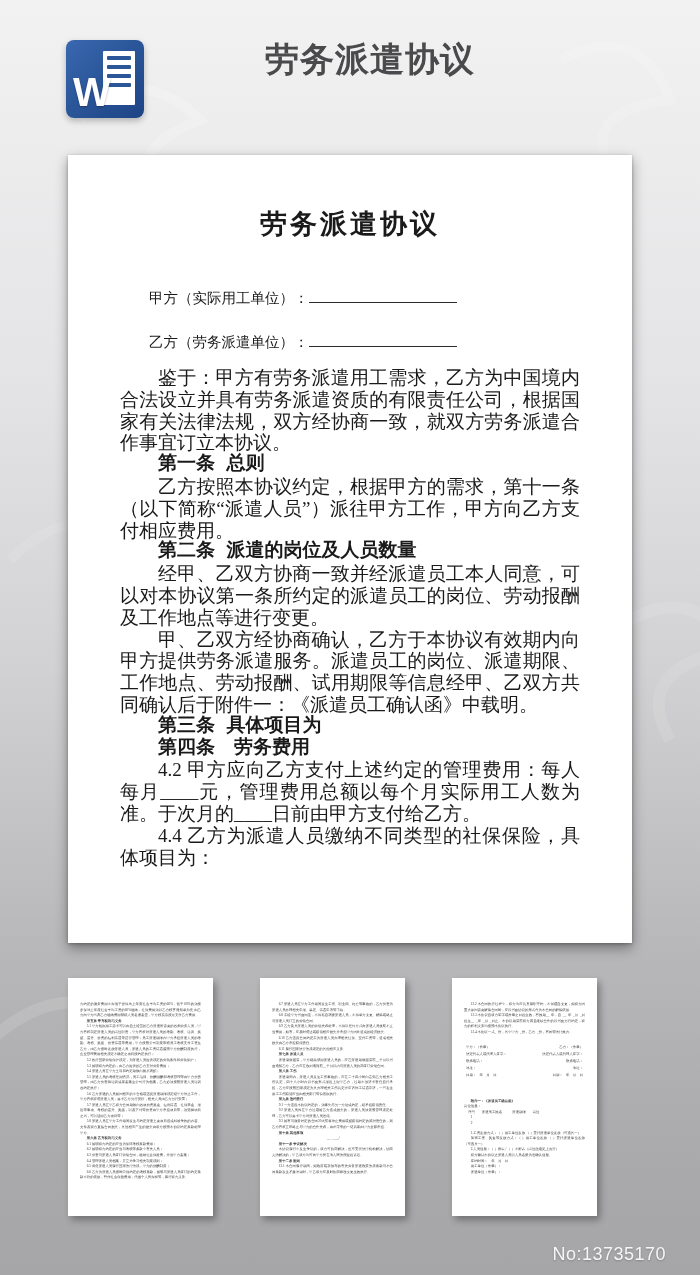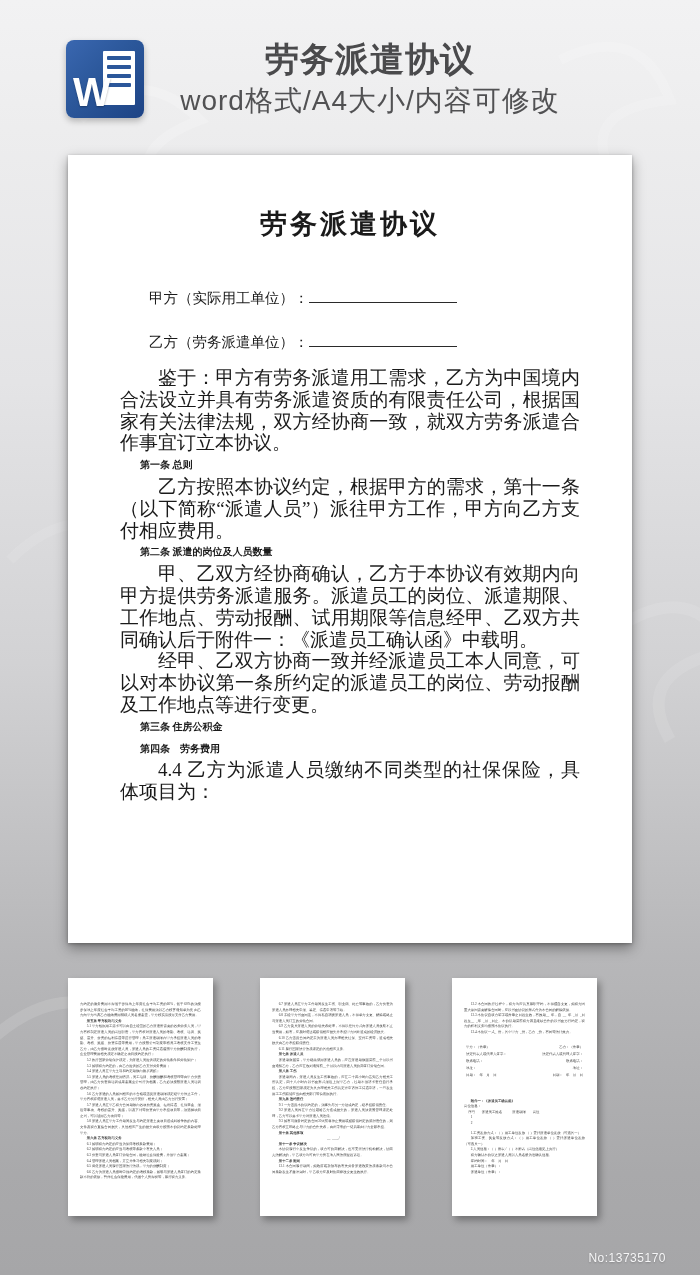--- a/index.html
+++ b/index.html
@@ -41,39 +41,39 @@
     box-sizing:border-box;padding:52px 52px 0 52px;
     box-shadow:0 5px 12px rgba(0,0,0,.38),0 1px 3px rgba(0,0,0,.25);
     font-family:"Liberation Serif","DejaVu Serif",serif;color:#1a1a1a;overflow:hidden;
   }
   .doc-title{font-size:27px;font-weight:bold;text-align:center;letter-spacing:3px;line-height:34px;margin:0 0 42px 0;}
   .party-line{font-size:14.5px;line-height:30px;text-indent:2em;white-space:nowrap;margin-top:14px;}
   .blank-line{display:inline-block;width:148px;height:14px;border-bottom:1.3px solid #2a2a2a;vertical-align:baseline;}
   .doc-body{margin-top:10px;}
   .doc-body div{font-size:19px;line-height:21.8px;text-align:justify;}
   .doc-body .t-p{text-indent:2em;}
-  .doc-body .t-h{font-weight:bold;text-indent:2em;font-family:Liberation Serif, serif;font-size:10px;}
+  .doc-body .t-h{font-weight:bold;text-indent:2em;font-family:Liberation Mono, monospace;font-size:19px;}
   
   .thumb{
     position:absolute;top:978px;width:145px;height:238px;background:#ffffff;
     box-shadow:3px 4px 7px rgba(0,0,0,.33);box-sizing:border-box;padding:24px 12px 0 12px;
     font-family:"Liberation Serif","DejaVu Serif",serif;color:#3c3c3c;overflow:hidden;
   }
   .thumb-1{left:68px;} .thumb-2{left:260px;} .thumb-3{left:452px;}
   .thumb div{font-size:3.4px;line-height:5.6px;text-align:justify;}
   .thumb .t-p{text-indent:2em;}
   .thumb .t-p0{text-indent:0;}
   .thumb .t-h{font-weight:bold;text-indent:2em;}
   .thumb .t-center{text-align:center;text-indent:0;}
   .thumb .t-pre{white-space:pre;text-align:left;text-indent:0;}
   .thumb .cols{display:flex;justify-content:space-between;font-size:3.4px;line-height:7px;padding:0 2px;}
   .thumb .gap{width:100%;}
   
   .no-badge{
-    position:absolute;right:34px;bottom:10px;color:#f6f6f7;font-size:12px;letter-spacing:.5px;
+    position:absolute;right:34px;bottom:10px;color:#f6f6f7;font-size:18px;letter-spacing:.5px;
     text-shadow:0 1px 2px rgba(0,0,0,.22);
   }
 </style>
 </head>
 <body>
 
 <svg class="bg-swirls" viewBox="0 0 700 1275" xmlns="http://www.w3.org/2000/svg">
   <path d="M80 120 q60 -60 120 0 q-80 30 -40 80" fill="none" stroke="#ffffff" stroke-opacity="0.18" stroke-width="10"></path>
   <path d="M560 60 q80 -40 110 40 q-90 10 -60 70" fill="none" stroke="#ffffff" stroke-opacity="0.14" stroke-width="10"></path>
   <path d="M-20 1050 q90 -90 170 -10 q-110 40 -50 110" fill="none" stroke="#ffffff" stroke-opacity="0.12" stroke-width="12"></path>
@@ -86,37 +86,37 @@
     <div class="doc-sheet">
         <i></i>
         <i></i>
         <i></i>
         <i></i>
       </div>
     <div class="w-letter">W</div>
   </div>
   <div class="header-text">
     <div class="header-title">劳务派遣协议</div>
-    <div class="header-subtitle">word格式/A4大小/内容可修改</div>
   </div>
 </div>
 
 <div class="doc-page">
   <div class="doc-title">劳务派遣协议</div>
   <div class="party-line"><span>甲方（实际用工单位）：</span><span class="blank-line"></span></div>
   <div class="party-line"><span>乙方（劳务派遣单位）：</span><span class="blank-line"></span></div>
   <div class="doc-body">
       <div class="t-p">鉴于：甲方有劳务派遣用工需求，乙方为中国境内合法设立并具有劳务派遣资质的有限责任公司，根据国家有关法律法规，双方经协商一致，就双方劳务派遣合作事宜订立本协议。</div>
       <div class="t-h">第一条  总则</div>
       <div class="t-p">乙方按照本协议约定，根据甲方的需求，第十一条（以下简称“派遣人员”）派往甲方工作，甲方向乙方支付相应费用。</div>
       <div class="t-h">第二条  派遣的岗位及人员数量</div>
+      <div class="t-p">经甲、乙双方协商一致并经派遣员工本人同意，可以对本协议第一条所约定的派遣员工的岗位、劳动报酬及工作地点等进行变更。</div>
       <div class="t-p">甲、乙双方经协商确认，乙方于本协议有效期内向甲方提供劳务派遣服务。派遣员工的岗位、派遣期限、工作地点、劳动报酬、试用期限等信息经甲、乙双方共同确认后于附件一：《派遣员工确认函》中载明。</div>
-      <div class="t-p">经甲、乙双方协商一致并经派遣员工本人同意，可以对本协议第一条所约定的派遣员工的岗位、劳动报酬及工作地点等进行变更。</div>
-      <div class="t-h">第三条  住房公积金</div>
+      <div class="t-h">第三条  具体项目为</div>
       <div class="t-h">第四条　劳务费用</div>
+      <div class="t-p">4.2 甲方应向乙方支付上述约定的管理费用：每人每月____元，管理费用总额以每个月实际用工人数为准。于次月的____日前由甲方支付给乙方。</div>
       <div class="t-p">4.4 乙方为派遣人员缴纳不同类型的社保保险，具体项目为：</div>
     </div>
 </div>
 
 <div class="thumb thumb-1">
   <div>
       <div class="t-p0">方约定的服务费用不得低于参保地上年度社会平均工资的60%，低于 60%的须按参保地上年度社会平均工资的60%缴纳，社保费用须以乙方核算通知单为凭  由乙方向甲方出具乙方缴纳费用明细人员名册备查，甲方核实后按月支付乙方费用。</div>
       <div class="t-h">第五条  甲方权利与义务</div>
       <div class="t-p">5.1 甲方根据用工需求可以由自主经营的乙方派遣所需要的各类劳务人员，甲方有权制定派遣人员的岗位职责，甲方有权对派遣人员的考勤、考核、培训、奖惩、晋升、薪资的福利待遇等进行管理；员工派遣期限内甲方承担派遣人员的考勤、考核、奖惩、薪资待遇等费用，甲方按照公司制度审核员工考核支付工资至乙方，由乙方按时发放派遣人员，派遣人员的工资待遇遵照甲方薪酬制度执行，企业管理费用相关规定不确定之项目按约定执行；</div>
       <div class="t-p">5.2 执行国家劳动保护规定，为派遣人员提供规定的劳动条件和劳动保护；</div>

